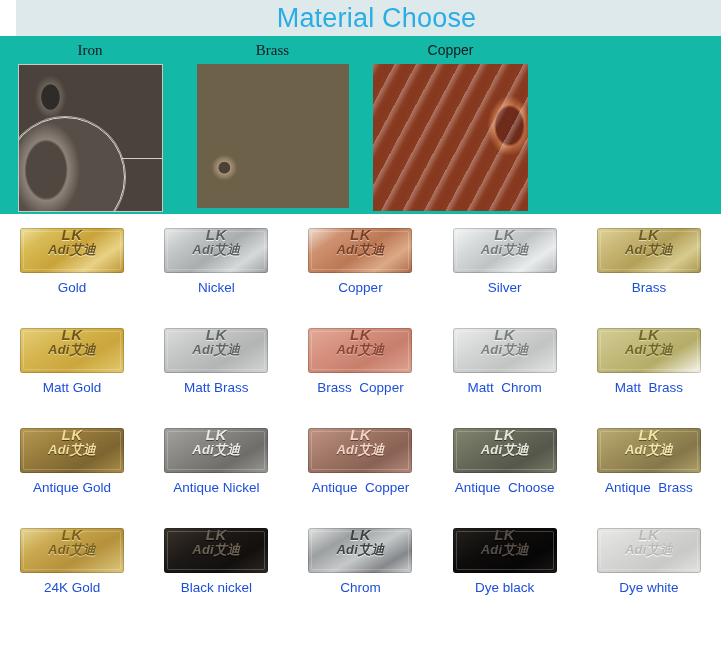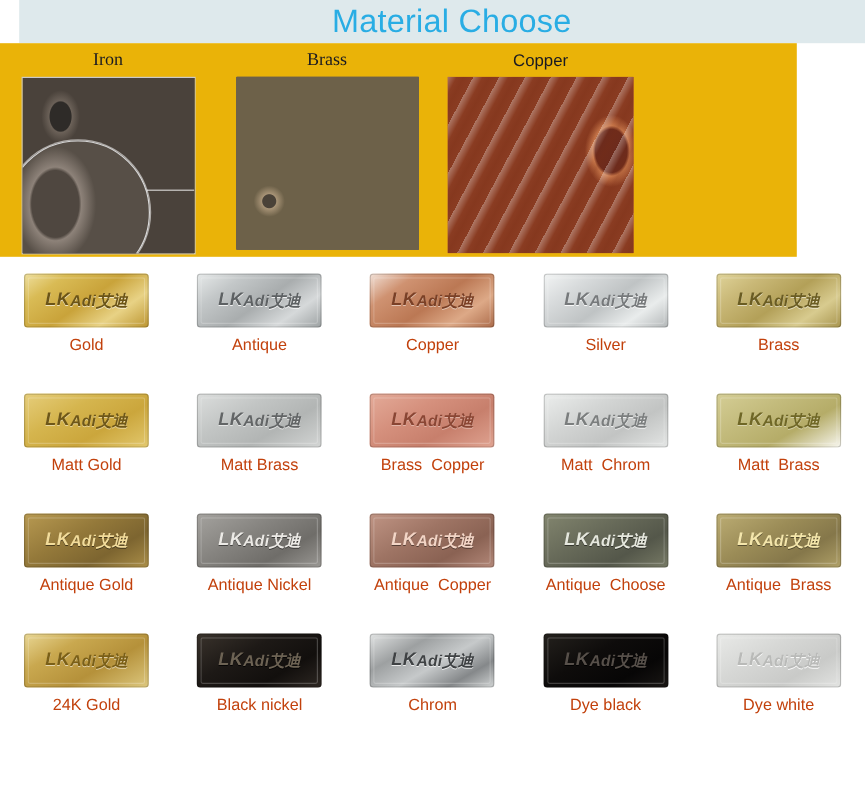--- a/index.html
+++ b/index.html
@@ -23,23 +23,23 @@
     font-weight: 400;
     letter-spacing: .2px;
     font-family: "Liberation Sans", sans-serif;
   }
   #material-band { height: 36px; }
   #plating-band { height: 45px; margin-top: 6px; }
 
   
   .material-row {
     display: flex;
-    width: 664px;
+    width: 721px;
     height: 178px;
-    background: #eab308;
+    background: #14b8a6;
   }
   .material-cell {
     position: relative;
     display: flex; flex-direction: column; align-items: center;
     padding-top: 4px;
   }
   .mc-iron    { width: 180px; }
   .mc-zinc    { width: 185px; }
   .mc-brass   { width: 185px; }
   .mc-copper  { width: 171px; }
@@ -163,22 +163,22 @@
   }
   .plate-cell {
     display: flex; flex-direction: column; align-items: center;
     width: 100%;
   }
   .plate {
     width: 104px; height: 45px;
     border-radius: 3px;
     position: relative;
     overflow: hidden;
-    display: flex; flex-direction: row;
-    align-items: center; justify-content: center;
+    display: flex; flex-direction: column;
+    align-items: center; 
     box-shadow: inset 0 0 0 1px rgba(0,0,0,.18);
   }
   .plate::after {
     content:"";
     position:absolute; inset: 3px;
     border-radius: 2px;
     box-shadow: inset 0 0 0 1px rgba(255,255,255,.22);
     pointer-events: none;
   }
   .logo-lk {
@@ -198,21 +198,21 @@
     font-size: 13px;
     line-height: 14px;
     letter-spacing: .2px;
     position: relative; z-index: 2;
     white-space: nowrap;
   }
   .plate-label {
     margin-top: 7px;
     font-family: "Liberation Sans", sans-serif;
     font-size: 13.5px;
-    color: #c2410c;
+    color: #1d4ed8;
     white-space: pre;
     text-align: center;
   }
 </style>
 </head>
 <body>
 
 <div class="page">
 
   <div class="band" id="material-band">
@@ -254,21 +254,21 @@
           <div class="logo-lk" style="color: rgb(107, 84, 22); text-shadow: rgba(255, 255, 255, 0.65) 0px 1px 0px;">LK</div>
           <div class="logo-adi" style="color: rgb(107, 84, 22); text-shadow: rgba(255, 255, 255, 0.65) 0px 1px 0px;">Adi艾迪</div>
         </div>
         <div class="plate-label">Gold</div>
       </div>
       <div class="plate-cell">
         <div class="plate" style="background: linear-gradient(145deg, rgb(231, 234, 234) 0%, rgb(195, 199, 200) 25%, rgb(169, 173, 174) 52%, rgb(214, 217, 218) 76%, rgb(155, 160, 161) 100%);">
           <div class="logo-lk" style="color: rgb(93, 97, 99); text-shadow: rgba(255, 255, 255, 0.8) 0px 1px 0px;">LK</div>
           <div class="logo-adi" style="color: rgb(93, 97, 99); text-shadow: rgba(255, 255, 255, 0.8) 0px 1px 0px;">Adi艾迪</div>
         </div>
-        <div class="plate-label">Antique</div>
+        <div class="plate-label">Nickel</div>
       </div>
       <div class="plate-cell">
         <div class="plate" style="background: linear-gradient(145deg, rgb(231, 182, 154) 0%, rgba(208, 147, 112, 0.27) 0%, rgb(207, 146, 113) 24%, rgb(187, 120, 84) 52%, rgb(221, 169, 135) 76%, rgb(171, 106, 73) 100%);">
           <div class="logo-lk" style="color: rgb(122, 64, 38); text-shadow: rgba(255, 255, 255, 0.5) 0px 1px 0px;">LK</div>
           <div class="logo-adi" style="color: rgb(122, 64, 38); text-shadow: rgba(255, 255, 255, 0.5) 0px 1px 0px;">Adi艾迪</div>
         </div>
         <div class="plate-label">Copper</div>
       </div>
       <div class="plate-cell">
         <div class="plate" style="background: linear-gradient(145deg, rgb(243, 245, 245) 0%, rgb(216, 219, 220) 25%, rgb(191, 195, 196) 52%, rgb(233, 236, 236) 76%, rgb(178, 182, 183) 100%);">

